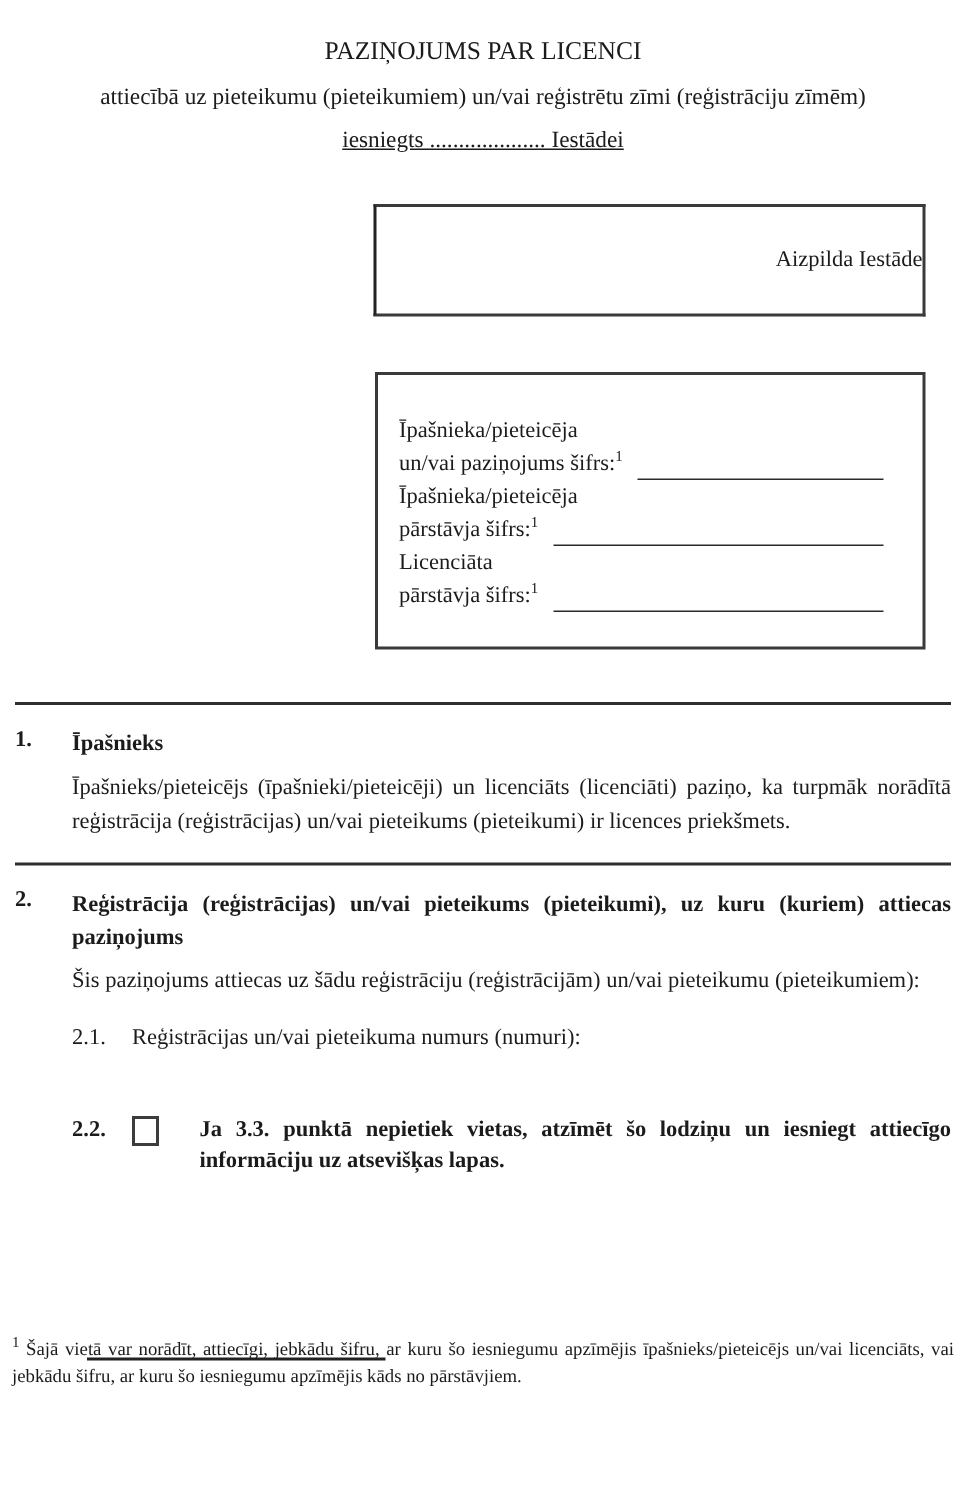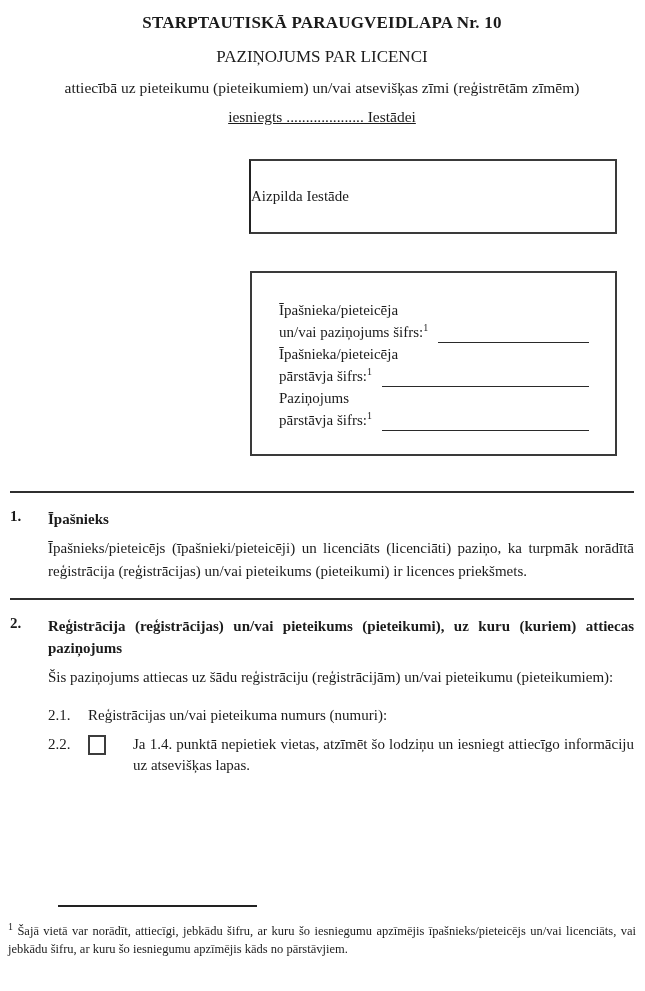--- a/index.html
+++ b/index.html
@@ -40,29 +40,29 @@
 
   
   .office-box {
     margin: 33px 0 0 239px;
     width: 368px;
     height: 75px;
     border: 2px solid #3a3a3a;
     border-left-color: #222;
     display: flex;
     align-items: center;
-    justify-content: flex-start;
+    justify-content: flex-end;
     font-size: 15px;
   }
   .codes-box {
     margin: 37px 0 0 240px;
     width: 367px;
     height: 185px;
     border: 2px solid #3a3a3a;
-    padding: 26px 26px 0 27px;
+    padding: 26px 26px 0 14px;
     font-size: 15px;
   }
   .field { line-height: 22px; }
   .field-line2 { display: flex; align-items: flex-end; }
   .field-label { white-space: nowrap; }
   sup { font-size: 10px; line-height: 0; vertical-align: super; }
   .blank-line {
     flex: 1;
     border-bottom: 1px solid #2a2a2a;
     margin-left: 10px;
@@ -101,21 +101,21 @@
   }
   .sec-body-gap { margin-bottom: 16px; }
 
   .subsection {
     display: flex;
     margin-left: 38px;
     margin-top: 13px;
     line-height: 21px;
   }
   .sub-num { flex: 0 0 40px; }
-  .sub-22 { margin-top: 8px; }
+  .sub-22 { margin-top: 40px; font-weight: bold; }
   .checkbox-cell { flex: 0 0 45px; padding-top: 1px; }
   .checkbox {
     display: inline-block;
     width: 18px;
     height: 20px;
     border: 2px solid #3c3c3c;
     background: #fff;
   }
   .sub-text { flex: 1; text-align: justify; }
 
@@ -125,34 +125,33 @@
     border-top: 2px solid #222;
     width: 199px;
     margin: 0;
     position: absolute;
     left: 58px;
     top: 905px;
   }
   .footnote {
     position: absolute;
     left: 8px;
-    top: 922px;
+    top: 890px;
     width: 628px;
     font-size: 12.5px;
     line-height: 18px;
     text-align: justify;
   }
 </style>
 </head>
 <body>
 
 <div class="hdr">
-  <div class="hdr-title">STARPTAUTISKĀ PARAUGVEIDLAPA Nr. 10</div>
   <div class="hdr-subtitle">PAZIŅOJUMS PAR LICENCI</div>
-  <div class="hdr-scope">attiecībā uz pieteikumu (pieteikumiem) un/vai atsevišķas zīmi (reģistrētām zīmēm)</div>
+  <div class="hdr-scope">attiecībā uz pieteikumu (pieteikumiem) un/vai reģistrētu zīmi (reģistrāciju zīmēm)</div>
   <div class="hdr-submitted">iesniegts .................... Iestādei</div>
 </div>
 
 <div class="office-box">
   <span>Aizpilda Iestāde</span>
 </div>
 
 <div class="codes-box">
 
   <div class="field">
@@ -165,21 +164,21 @@
 
   <div class="field">
     <div>Īpašnieka/pieteicēja</div>
     <div class="field-line2">
       <span class="field-label"><span>pārstāvja šifrs:</span><sup>1</sup></span>
       <span class="blank-line"></span>
     </div>
   </div>
 
   <div class="field">
-    <div>Paziņojums</div>
+    <div>Licenciāta</div>
     <div class="field-line2">
       <span class="field-label"><span>pārstāvja šifrs:</span><sup>1</sup></span>
       <span class="blank-line"></span>
     </div>
   </div>
 
 </div>
 
 <hr class="rule rule-1">
 
@@ -203,21 +202,21 @@
   <div class="subsection">
     <span class="sub-num">2.1.</span>
     <span class="sub-text">Reģistrācijas un/vai pieteikuma numurs (numuri):</span>
   </div>
 
   <div class="subsection sub-22">
     <span class="sub-num">2.2.</span>
     <span class="checkbox-cell">
       <span class="checkbox"></span>
     </span>
-    <span class="sub-text">Ja 1.4. punktā nepietiek vietas, atzīmēt šo lodziņu un iesniegt attiecīgo informāciju uz atsevišķas lapas.</span>
+    <span class="sub-text">Ja 3.3. punktā nepietiek vietas, atzīmēt šo lodziņu un iesniegt attiecīgo informāciju uz atsevišķas lapas.</span>
   </div>
 </div>
 
 <hr class="footnote-sep">
 
 <div class="footnote">
   <sup>1</sup>
   <span>Šajā vietā var norādīt, attiecīgi, jebkādu šifru, ar kuru šo iesniegumu apzīmējis īpašnieks/pieteicējs un/vai licenciāts, vai jebkādu šifru, ar kuru šo iesniegumu apzīmējis kāds no pārstāvjiem.</span>
 </div>
 

